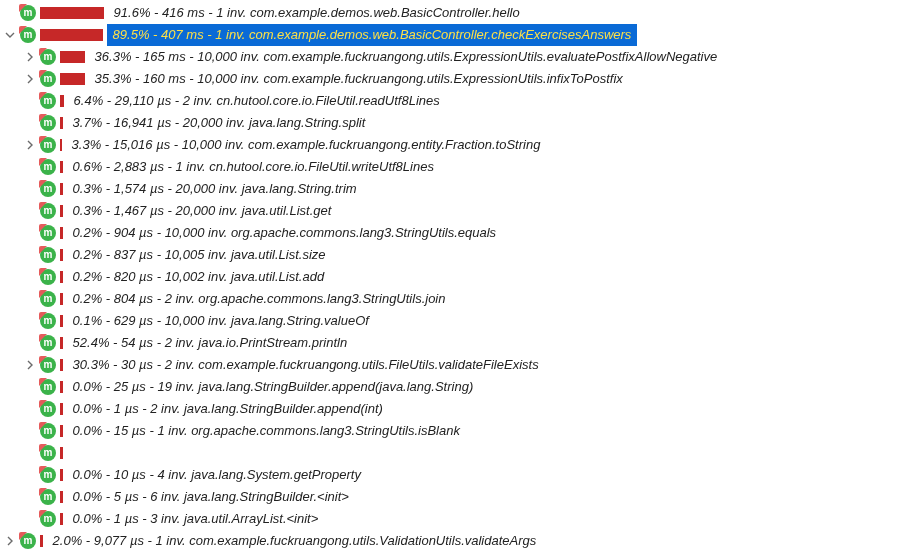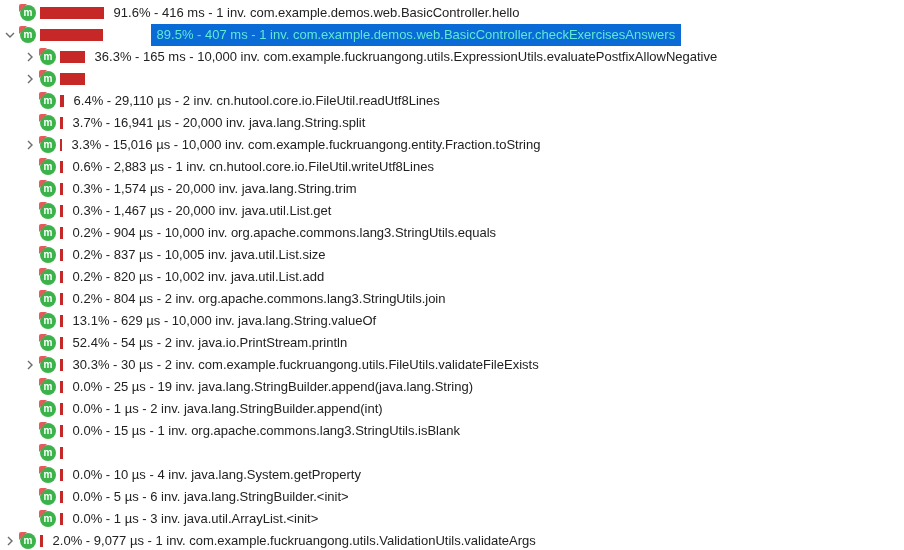--- a/index.html
+++ b/index.html
@@ -66,25 +66,25 @@
     flex-shrink: 0;
     vertical-align: middle;
   }
   .bar-track { width: 70px; position: relative; }
   .bar-fill {
     position:absolute; top:0; left:0; height:100%;
     background:#c62828;
   }
   .label {
     padding: 0 2px;
+    font-style: italic;
   }
   .selected .label {
     background:#0a6ad6;
-    color:#5eead4;
-    margin-left:44px;
+    color:#fde047;
   }
   .selected .bar-track .bar-fill { background:#c62828; }
   .txt { white-space: pre; }
 </style>
 </head>
 <body>
 
 <div id="tree">
     <div class="row">
       <span class="arrow"></span>
@@ -123,20 +123,21 @@
       <span class="indent"></span>
       <span class="arrow">
         <svg width="10" height="10" viewBox="0 0 10 10">
           <path d="M3 1 L7 5 L3 9" fill="none" stroke="#6b6b6b" stroke-width="1.4"></path>
         </svg>
       </span>
       <span class="badge">m</span>
       <span class="bar bar-track" style="width: 25px;">
         <span class="bar-fill" style="width: 25px;"></span>
       </span>
+      <span class="label txt"> 35.3% - 160 ms - 10,000 inv. com.example.fuckruangong.utils.ExpressionUtils.infixToPostfix </span>
     </div>
     <div class="row">
       <span class="indent"></span>
       <span class="arrow"></span>
       <span class="badge">m</span>
       <span class="bar bar-track" style="width: 4px;">
         <span class="bar-fill" style="width: 4px;"></span>
       </span>
       <span class="label txt"> 6.4% - 29,110 µs - 2 inv. cn.hutool.core.io.FileUtil.readUtf8Lines </span>
     </div>
@@ -209,21 +210,21 @@
       <span class="arrow"></span>
       <span class="badge">m</span>
       <span class="bar" style="width: 3px; background: rgb(198, 40, 40);"></span>
       <span class="label txt"> 0.2% - 804 µs - 2 inv. org.apache.commons.lang3.StringUtils.join </span>
     </div>
     <div class="row">
       <span class="indent"></span>
       <span class="arrow"></span>
       <span class="badge">m</span>
       <span class="bar" style="width: 3px; background: rgb(198, 40, 40);"></span>
-      <span class="label txt"> 13.1% - 629 µs - 10,000 inv. java.lang.String.valueOf </span>
+      <span class="label txt"> 0.1% - 629 µs - 10,000 inv. java.lang.String.valueOf </span>
     </div>
     <div class="row">
       <span class="indent"></span>
       <span class="arrow"></span>
       <span class="badge">m</span>
       <span class="bar" style="width: 3px; background: rgb(198, 40, 40);"></span>
       <span class="label txt"> 52.4% - 54 µs - 2 inv. java.io.PrintStream.println </span>
     </div>
     <div class="row">
       <span class="indent"></span>

